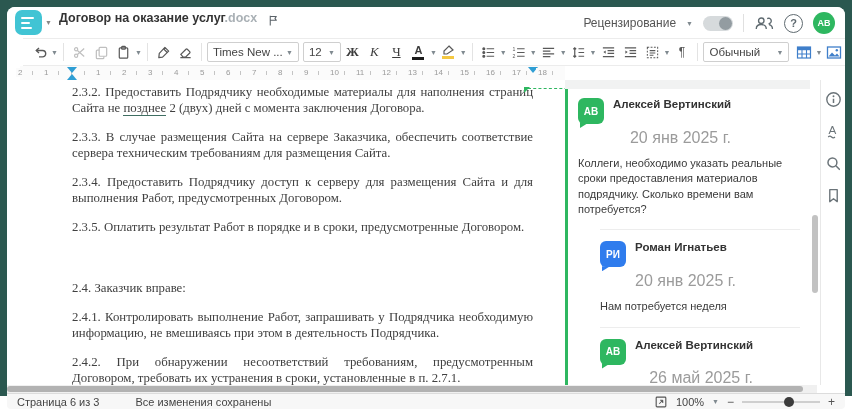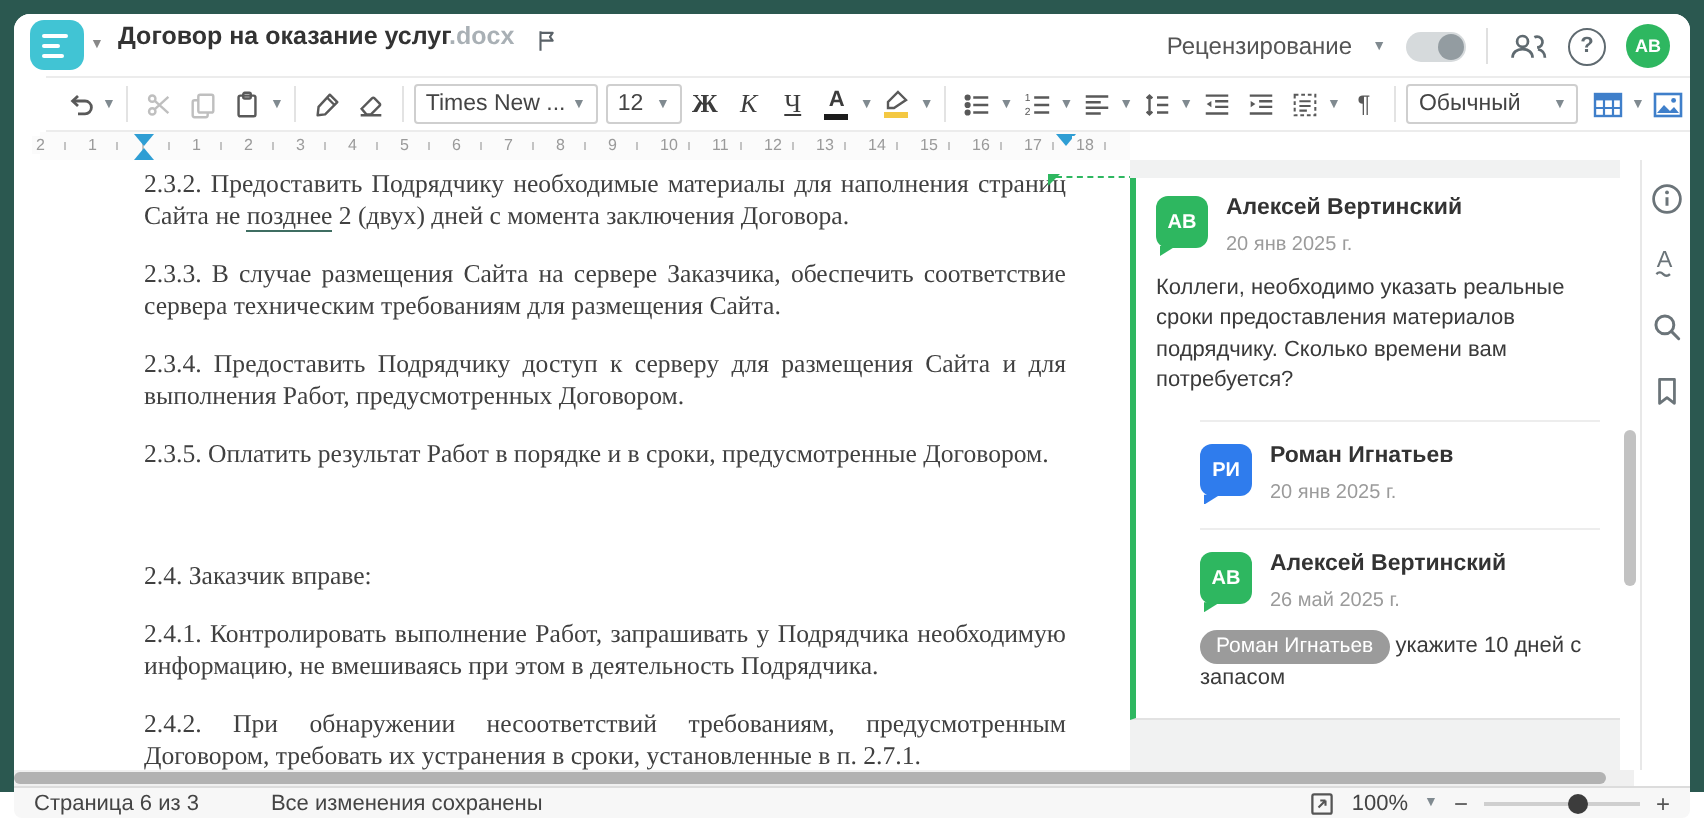--- a/index.html
+++ b/index.html
@@ -60,21 +60,21 @@
   .anchor-line{position:absolute;left:508px;top:8px;width:50px;border-top:1.5px dashed #2eb760;}
   .anchor-tri{position:absolute;left:504px;top:7px;width:0;height:0;border-top:6px solid #2eb760;border-right:6px solid transparent;}
 
   
   .comments{position:absolute;left:558px;top:0;width:245px;height:305px;background:#f1f2f2;}
   .comment-card{position:absolute;left:0;top:9px;width:245px;box-sizing:border-box;background:#fff;border-left:3px solid #2eb760;border-bottom:1px solid #e2e2e2;padding:9px 10px 12px 10px;}
   .c-head{display:flex;align-items:flex-start;gap:9px;}
   .c-avatar{width:26px;height:26px;border-radius:6px;color:#fff;font-size:10px;font-weight:bold;display:flex;align-items:center;justify-content:center;position:relative;flex:0 0 auto;}
   .c-avatar::after{content:"";position:absolute;left:2px;bottom:-4px;width:8px;height:5px;background:inherit;clip-path:polygon(0 0,100% 0,0 100%);}
   .c-name{font-size:11.5px;font-weight:bold;color:#333;line-height:1.2;}
-  .c-date{font-size:10px;color:#9b9b9b;margin-top:5px;}
+  .c-date{font-size:16px;color:#9b9b9b;margin-top:17px;text-align:right;}
   .c-body{font-size:11px;color:#3a3a3a;line-height:1.4;margin-top:9px;}
   .c-reply{margin-left:22px;margin-top:12px;padding-top:11px;border-top:1px solid #ededed;}
   .mention-pill{display:inline-block;background:#9b9b9b;color:#fff;border-radius:9px;padding:1px 8px;font-size:10.5px;line-height:1.4;}
 
   
   .panel-scroll{position:absolute;left:803px;top:0;width:10px;height:305px;}
   .panel-scroll .thumb{position:absolute;left:2px;top:135px;width:6px;height:78px;border-radius:3px;background:#c2c2c2;}
   .sidebar{position:absolute;left:813px;top:0;width:25px;height:305px;background:#fff;border-left:1px solid #e8e8e8;display:flex;flex-direction:column;align-items:center;padding-top:8px;gap:10px;box-sizing:border-box;}
   .sb-btn{width:22px;height:22px;display:flex;align-items:center;justify-content:center;border-radius:3px;}
 
@@ -374,20 +374,21 @@
         <div class="c-body">Коллеги, необходимо указать реальные сроки предоставления материалов подрядчику. Сколько времени вам потребуется?</div>
 
         <div class="c-reply">
           <div class="c-head">
             <div class="c-avatar" style="background: rgb(47, 124, 237);">РИ</div>
             <div>
               <div class="c-name">Роман Игнатьев</div>
               <div class="c-date">20 янв 2025 г.</div>
             </div>
           </div>
+          <div class="c-body">Нам потребуется неделя</div>
         </div>
 
         <div class="c-reply">
           <div class="c-head">
             <div class="c-avatar" style="background: rgb(46, 183, 96);">АВ</div>
             <div>
               <div class="c-name">Алексей Вертинский</div>
               <div class="c-date">26 май 2025 г.</div>
             </div>
           </div>

